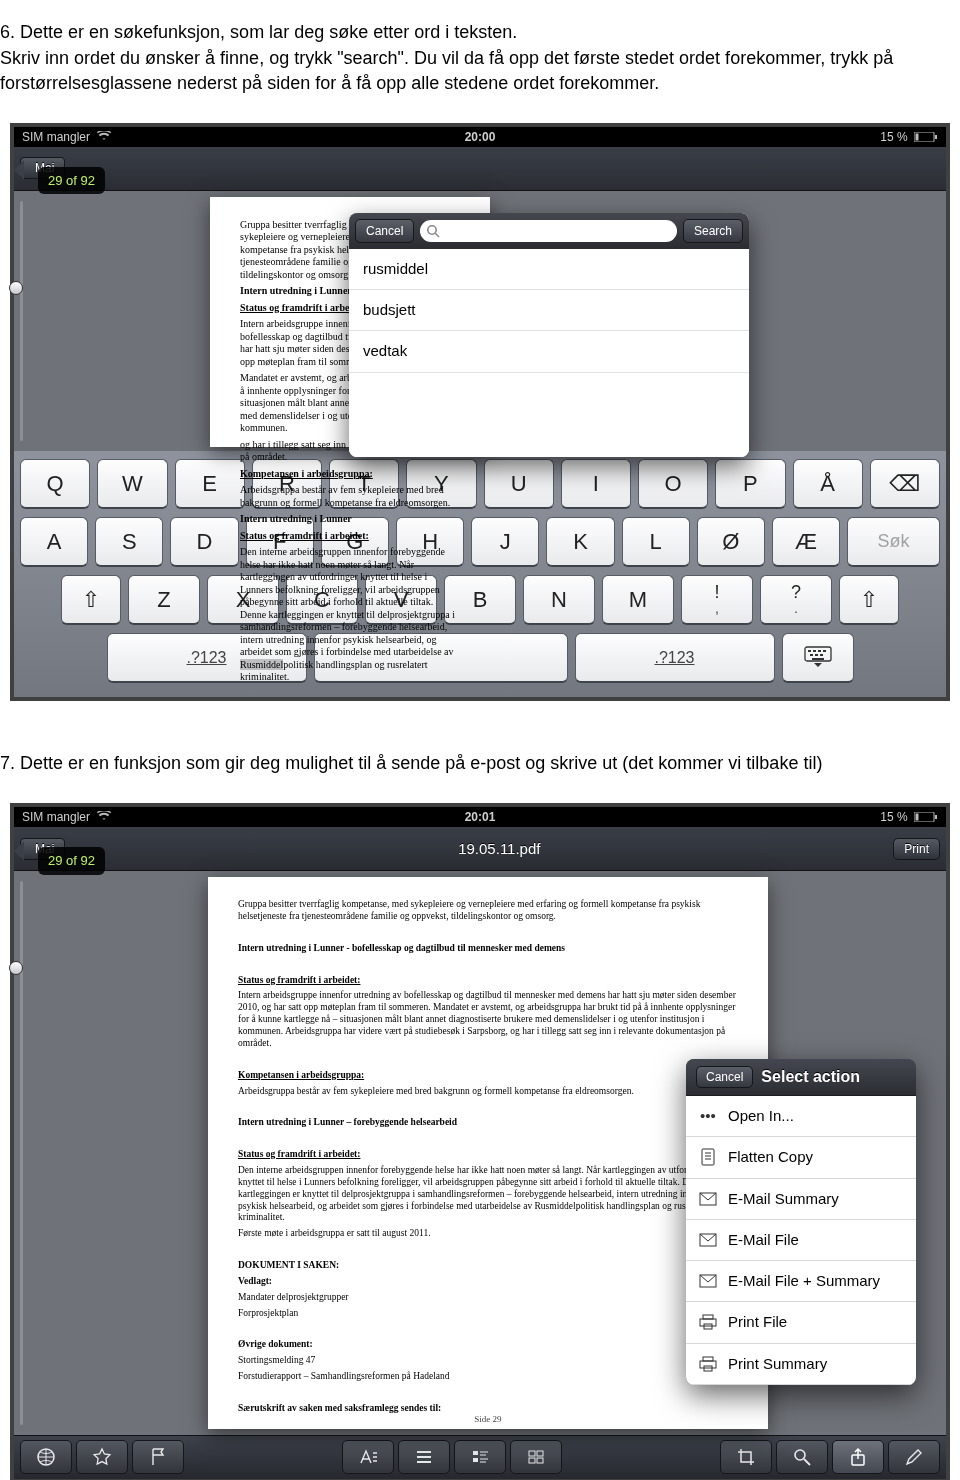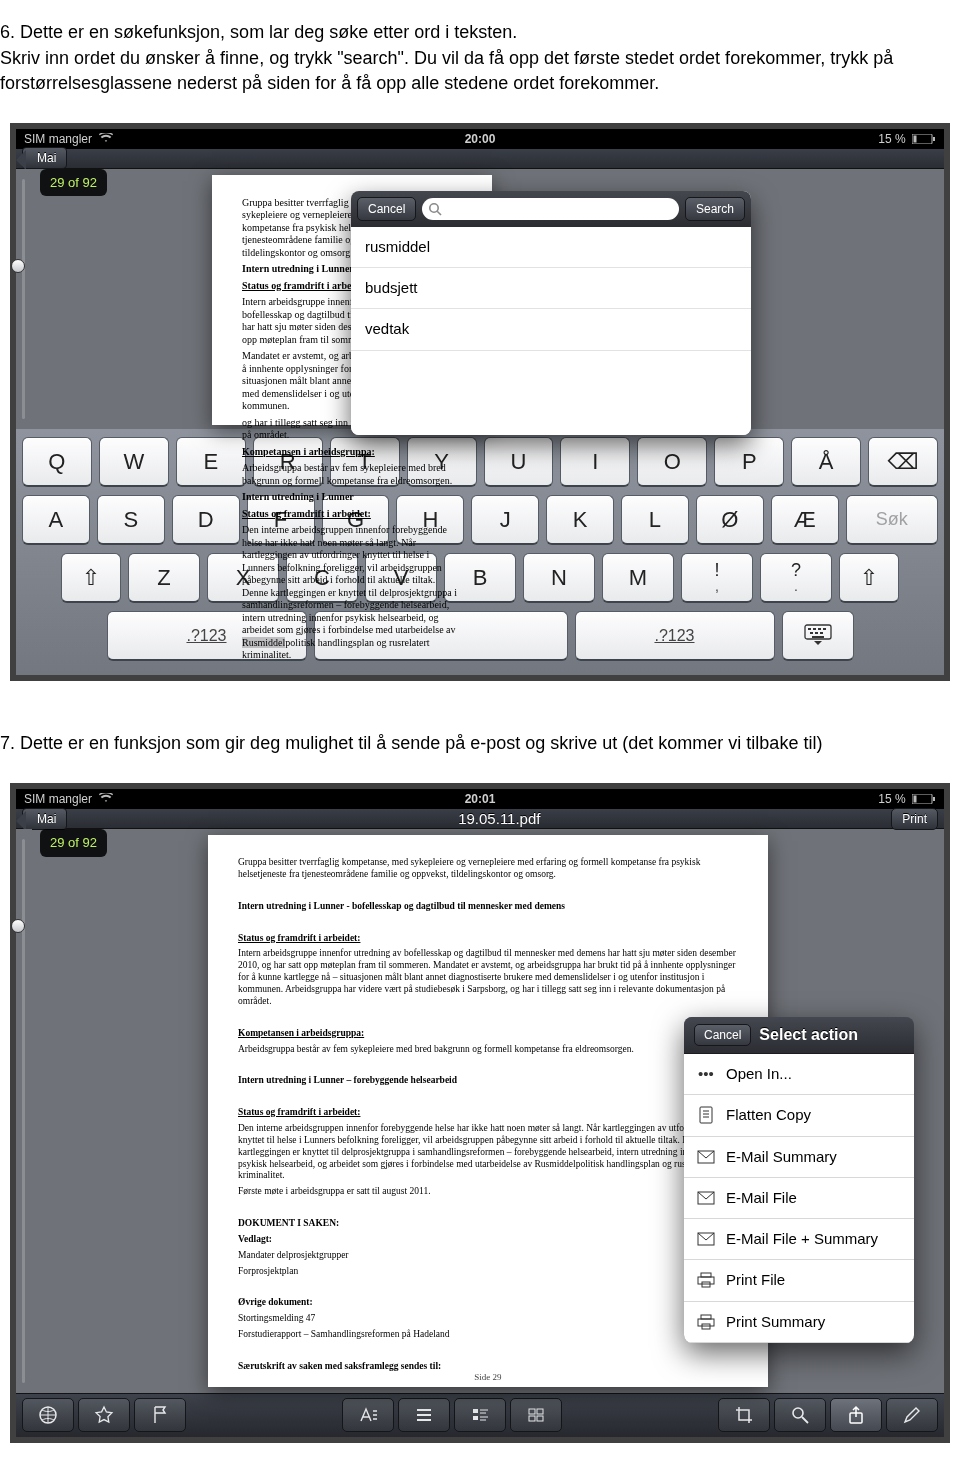--- a/index.html
+++ b/index.html
@@ -12,41 +12,41 @@
     line-height: 1.35;
   }
   .page-text { padding: 20px 0 20px 0; }
   .page-text p { margin-bottom: 2px; }
 
   
   .ipad {
     width: 940px;
     margin: 6px auto 30px auto;
     background: #6f7278;
-    border: 6px solid #404040;
+    border: 4px solid #404040;
     padding: 0;
     position: relative;
     font-family: Helvetica, Arial, sans-serif;
     color: #fff;
   }
   .statusbar {
     background: #000;
     height: 20px;
     display:flex;
     align-items:center;
     justify-content:space-between;
     font-size:12px;
     padding:0 8px;
     color:#d0d0d0;
   }
   .statusbar .center { position:absolute; left:0; right:0; text-align:center;font-weight:bold; }
   .statusbar .wifi { margin-left:4px; }
   .navbar {
     background: linear-gradient(#3a3e47,#2a2d33);
-    height: 20px;
+    height: 44px;
     display:flex;
     align-items:center;
     justify-content:space-between;
     padding:0 6px;
     border-bottom:1px solid #111;
   }
   .nav-btn {
     background: linear-gradient(#555a63,#2f3239);
     border:1px solid #14161a;
     border-radius:5px;

